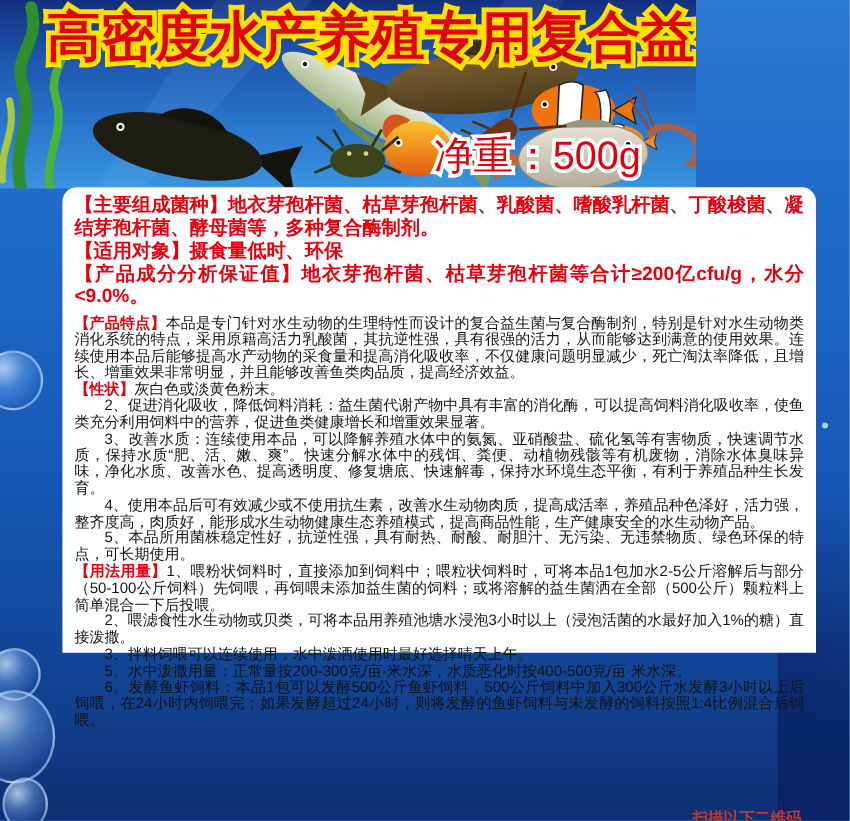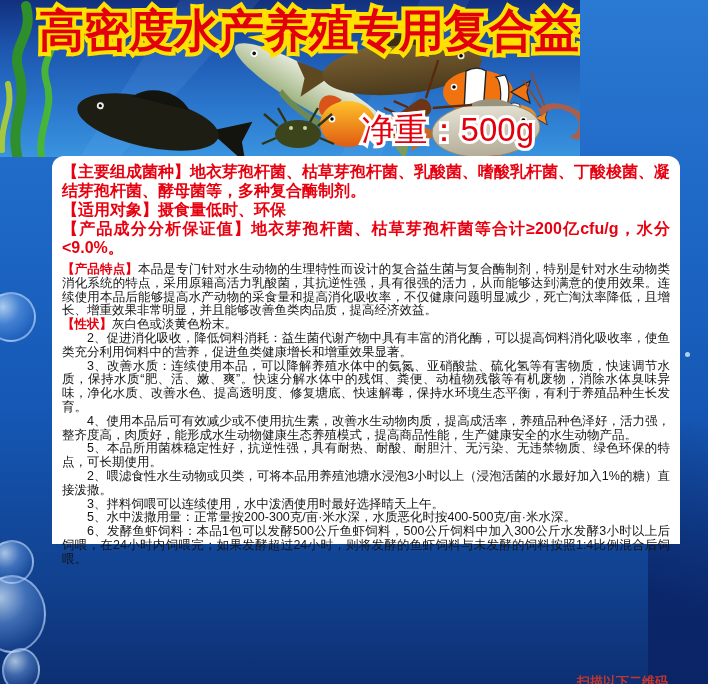--- a/index.html
+++ b/index.html
@@ -224,20 +224,21 @@
     <p class="body-p gap-top"><span class="h">【产品特点】</span><span>本品是专门针对水生动物的生理特性而设计的复合益生菌与复合酶制剂，特别是针对水生动物类消化系统的特点，采用原籍高活力乳酸菌，其抗逆性强，具有很强的活力，从而能够达到满意的使用效果。连续使用本品后能够提高水产动物的采食量和提高消化吸收率，不仅健康问题明显减少，死亡淘汰率降低，且增长、增重效果非常明显，并且能够改善鱼类肉品质，提高经济效益。</span></p>
 
     <p class="body-p"><span class="h">【性状】</span><span>灰白色或淡黄色粉末。</span></p>
 
 
     <p class="body-p ind">2、促进消化吸收，降低饲料消耗：益生菌代谢产物中具有丰富的消化酶，可以提高饲料消化吸收率，使鱼类充分利用饲料中的营养，促进鱼类健康增长和增重效果显著。</p>
     <p class="body-p ind">3、改善水质：连续使用本品，可以降解养殖水体中的氨氮、亚硝酸盐、硫化氢等有害物质，快速调节水质，保持水质“肥、活、嫩、爽”。快速分解水体中的残饵、粪便、动植物残骸等有机废物，消除水体臭味异味，净化水质、改善水色、提高透明度、修复塘底、快速解毒，保持水环境生态平衡，有利于养殖品种生长发育。</p>
     <p class="body-p ind">4、使用本品后可有效减少或不使用抗生素，改善水生动物肉质，提高成活率，养殖品种色泽好，活力强，整齐度高，肉质好，能形成水生动物健康生态养殖模式，提高商品性能，生产健康安全的水生动物产品。</p>
     <p class="body-p ind">5、本品所用菌株稳定性好，抗逆性强，具有耐热、耐酸、耐胆汁、无污染、无违禁物质、绿色环保的特点，可长期使用。</p>
 
+    <p class="body-p bleed"><span class="h">【用法用量】</span><span>1、喂粉状饲料时，直接添加到饲料中；喂粒状饲料时，可将本品1包加水2-5公斤溶解后与部分（50-100公斤饲料）先饲喂，再饲喂未添加益生菌的饲料；或将溶解的益生菌洒在全部（500公斤）颗粒料上简单混合一下后投喂。</span></p>
     <p class="body-p ind bleed">2、喂滤食性水生动物或贝类，可将本品用养殖池塘水浸泡3小时以上（浸泡活菌的水最好加入1%的糖）直接泼撒。</p>
     <p class="body-p ind">3、拌料饲喂可以连续使用，水中泼洒使用时最好选择晴天上午。</p>
     <p class="body-p ind">5、水中泼撒用量：正常量按200-300克/亩·米水深，水质恶化时按400-500克/亩·米水深。</p>
     <p class="body-p ind">6、发酵鱼虾饲料：本品1包可以发酵500公斤鱼虾饲料，500公斤饲料中加入300公斤水发酵3小时以上后饲喂，在24小时内饲喂完；如果发酵超过24小时，则将发酵的鱼虾饲料与未发酵的饲料按照1:4比例混合后饲喂。</p>
 
   </div>
 
   <div class="qr-note">扫描以下二维码</div>
 
 </div>

